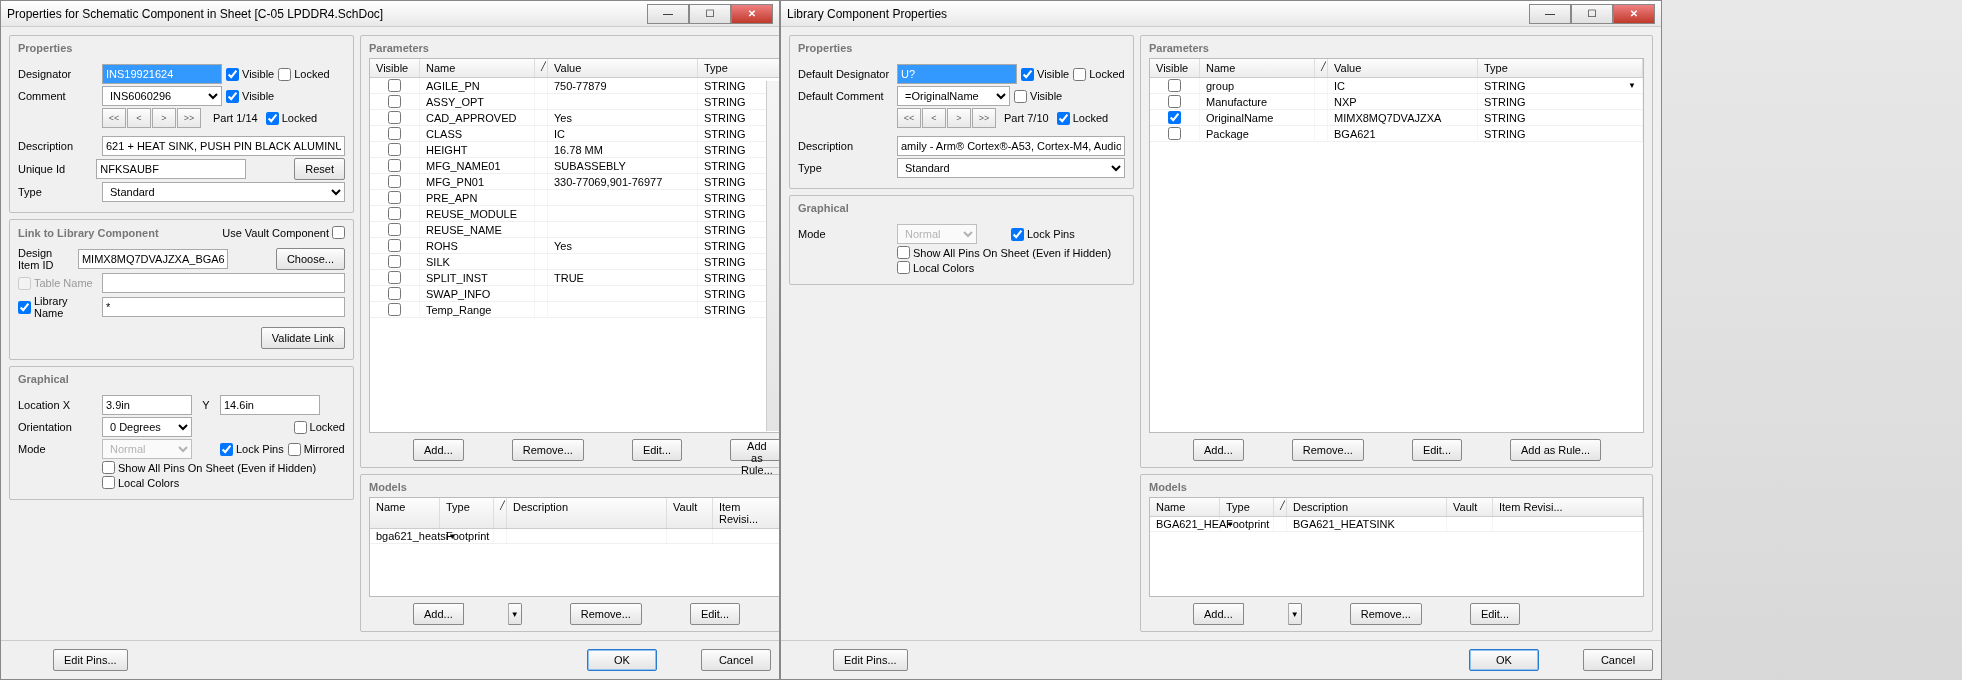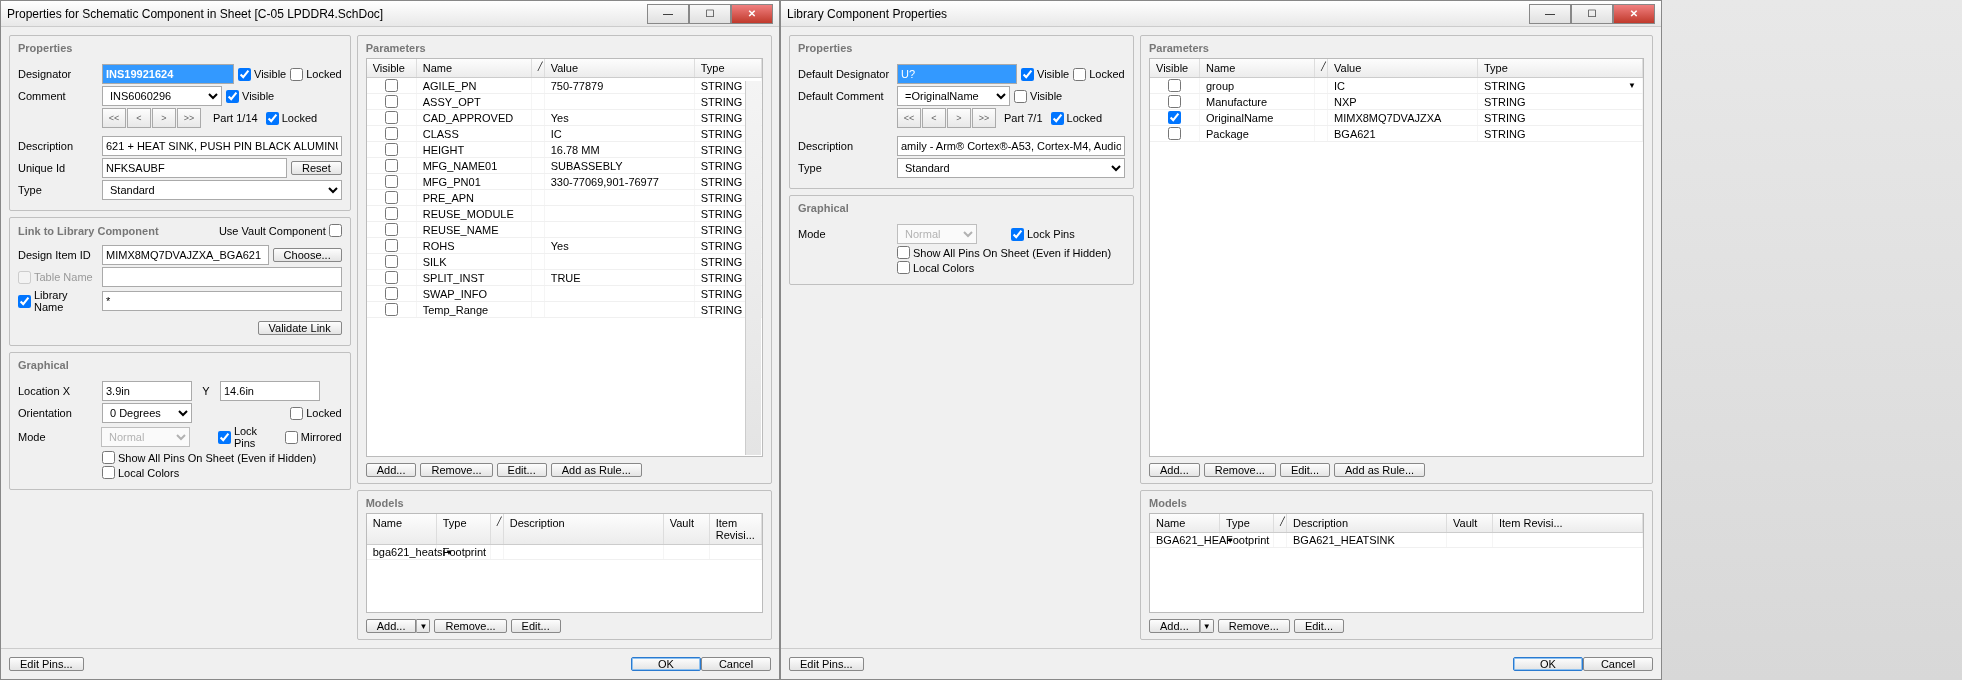--- a/index.html
+++ b/index.html
@@ -19,21 +19,21 @@
 .col { display:flex; flex-direction:column; gap:6px; }
 .col-left { width: 345px; }
 .col-right { flex:1; }
 .group { border:1px solid #c0c0c0; background:#f0f0f0; border-radius:2px; }
 .group-title { color:#777; font-size:11px; font-weight:bold; padding:6px 8px 4px 8px; }
 .group-body { padding:4px 8px 8px 8px; }
 .row { display:flex; align-items:center; gap:4px; margin:2px 0; }
 .lbl { width: 80px; font-size:11px; }
 input[type=text], select { font-size:11px; height:20px; border:1px solid #aaa; background:#fff; padding:0 3px; }
 input[type=text].sel { background:#3399ff; color:#fff; }
-.btn { font-size:11px; height:14px; border:1px solid #888; background:linear-gradient(#fdfdfd,#e4e4e4); padding:0 10px; border-radius:2px; cursor:pointer; }
+.btn { font-size:11px; height:22px; border:1px solid #888; background:linear-gradient(#fdfdfd,#e4e4e4); padding:0 10px; border-radius:2px; cursor:pointer;margin-left:44px; }
 .btn.def { border:1px solid #2a7ad0; box-shadow:0 0 0 1px #8ec1f0 inset; }
 .chk { display:flex; align-items:center; gap:3px; font-size:11px; }
 .chk input { margin:0; }
 .navset { display:flex; gap:1px; }
 .navbtn { width:24px; height:20px; border:1px solid #aaa; background:linear-gradient(#fdfdfd,#e8e8e8); display:flex; align-items:center; justify-content:center; font-size:9px; color:#666; cursor:pointer; }
 .tbl { border:1px solid #bbb; background:#fff; font-size:11px; }
 .tbl-head { display:flex; background:linear-gradient(#fdfdfd,#ececec); border-bottom:1px solid #ccc; }
 .tbl-head > div { padding:3px 6px; border-right:1px solid #ddd; font-weight:normal; }
 .tbl-body { overflow:auto; }
 .tbl-row { display:flex; border-bottom:1px solid #f0f0f0; }
@@ -68,21 +68,21 @@
     </div>
   </div>
   <div class="dlg-body">
 
     <div class="col col-left">
       <div class="group">
         <div class="group-title">Properties</div>
         <div class="group-body">
           <div class="row">
             <span class="lbl">Designator</span>
-            <input type="text" class="sel" style="width: 132px; font-weight: bold;" value="INS19921624">
+            <input type="text" class="sel" style="width: 120px;" value="INS19921624">
             <label class="chk">
                 <input type="checkbox" checked="" style="">
                 <span>Visible</span>
               </label>
             <label class="chk">
                 <input type="checkbox" style="">
                 <span>Locked</span>
               </label>
           </div>
           <div class="row">
@@ -441,21 +441,21 @@
               </label>
           </div>
           <div class="row">
             <span style="width:95px;"></span>
             <div class="navset">
               <div class="navbtn">&lt;&lt;</div>
               <div class="navbtn">&lt;</div>
               <div class="navbtn">&gt;</div>
               <div class="navbtn">&gt;&gt;</div>
             </div>
-            <span style="margin-left:4px;font-size:11px;">Part 7/1</span>
+            <span style="margin-left:4px;font-size:11px;">Part 7/10</span>
             <label class="chk" style="margin-left:4px;">
                 <input type="checkbox" checked="" style="">
                 <span>Locked</span>
               </label>
           </div>
           <div style="height:4px;"></div>
           <div class="row">
             <span style="width:95px;">Description</span>
             <input type="text" style="flex: 1 1 0%;" value="amily - Arm® Cortex®-A53, Cortex-M4, Audio, Voice, Video">
           </div>

